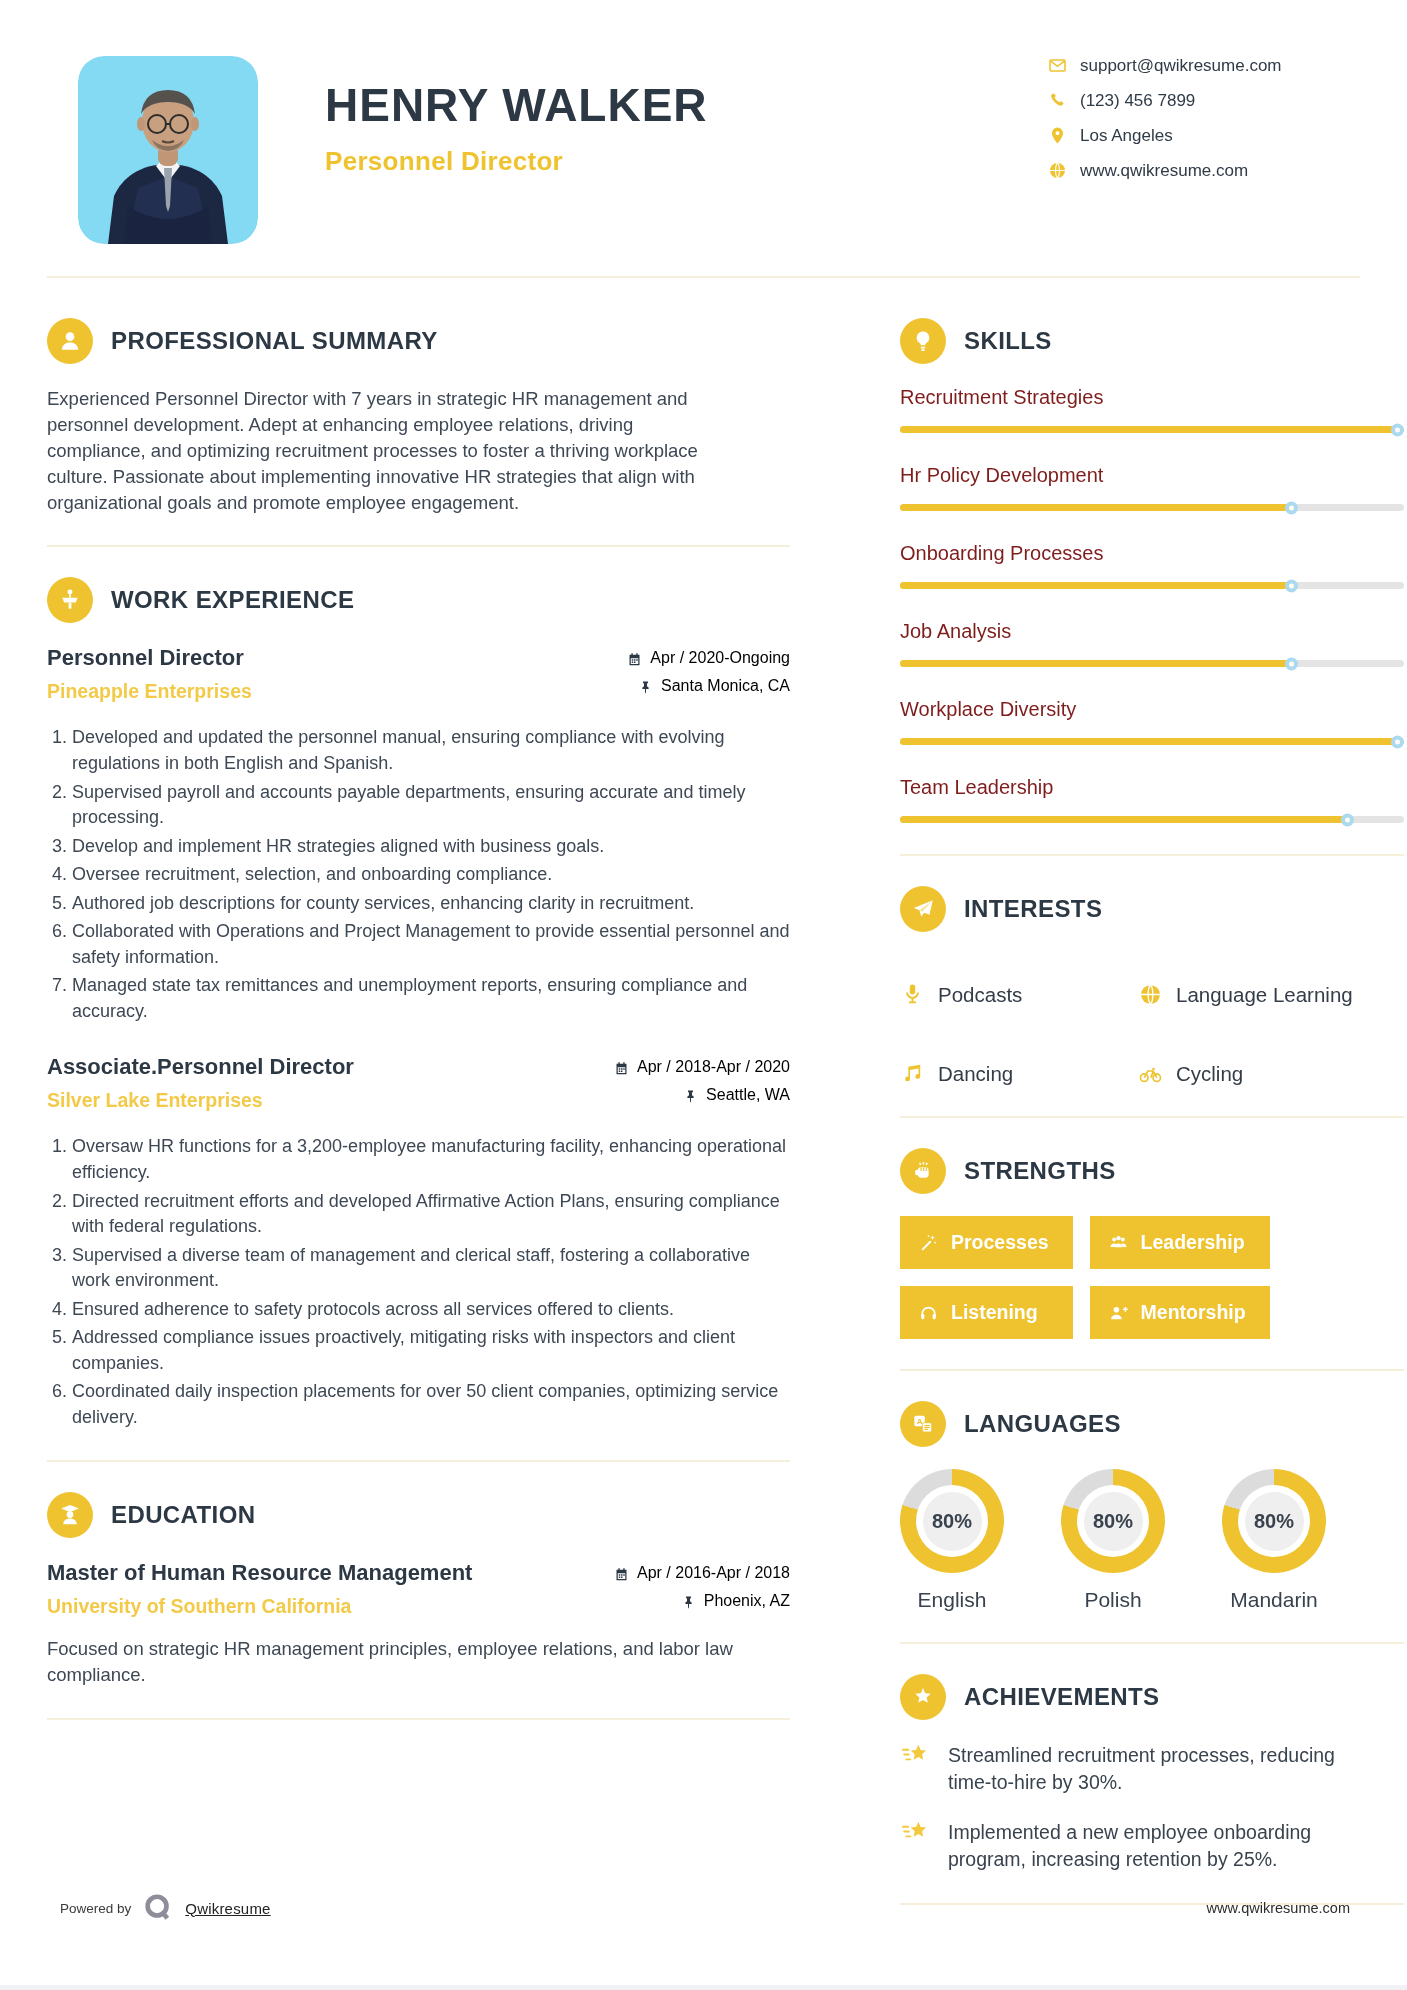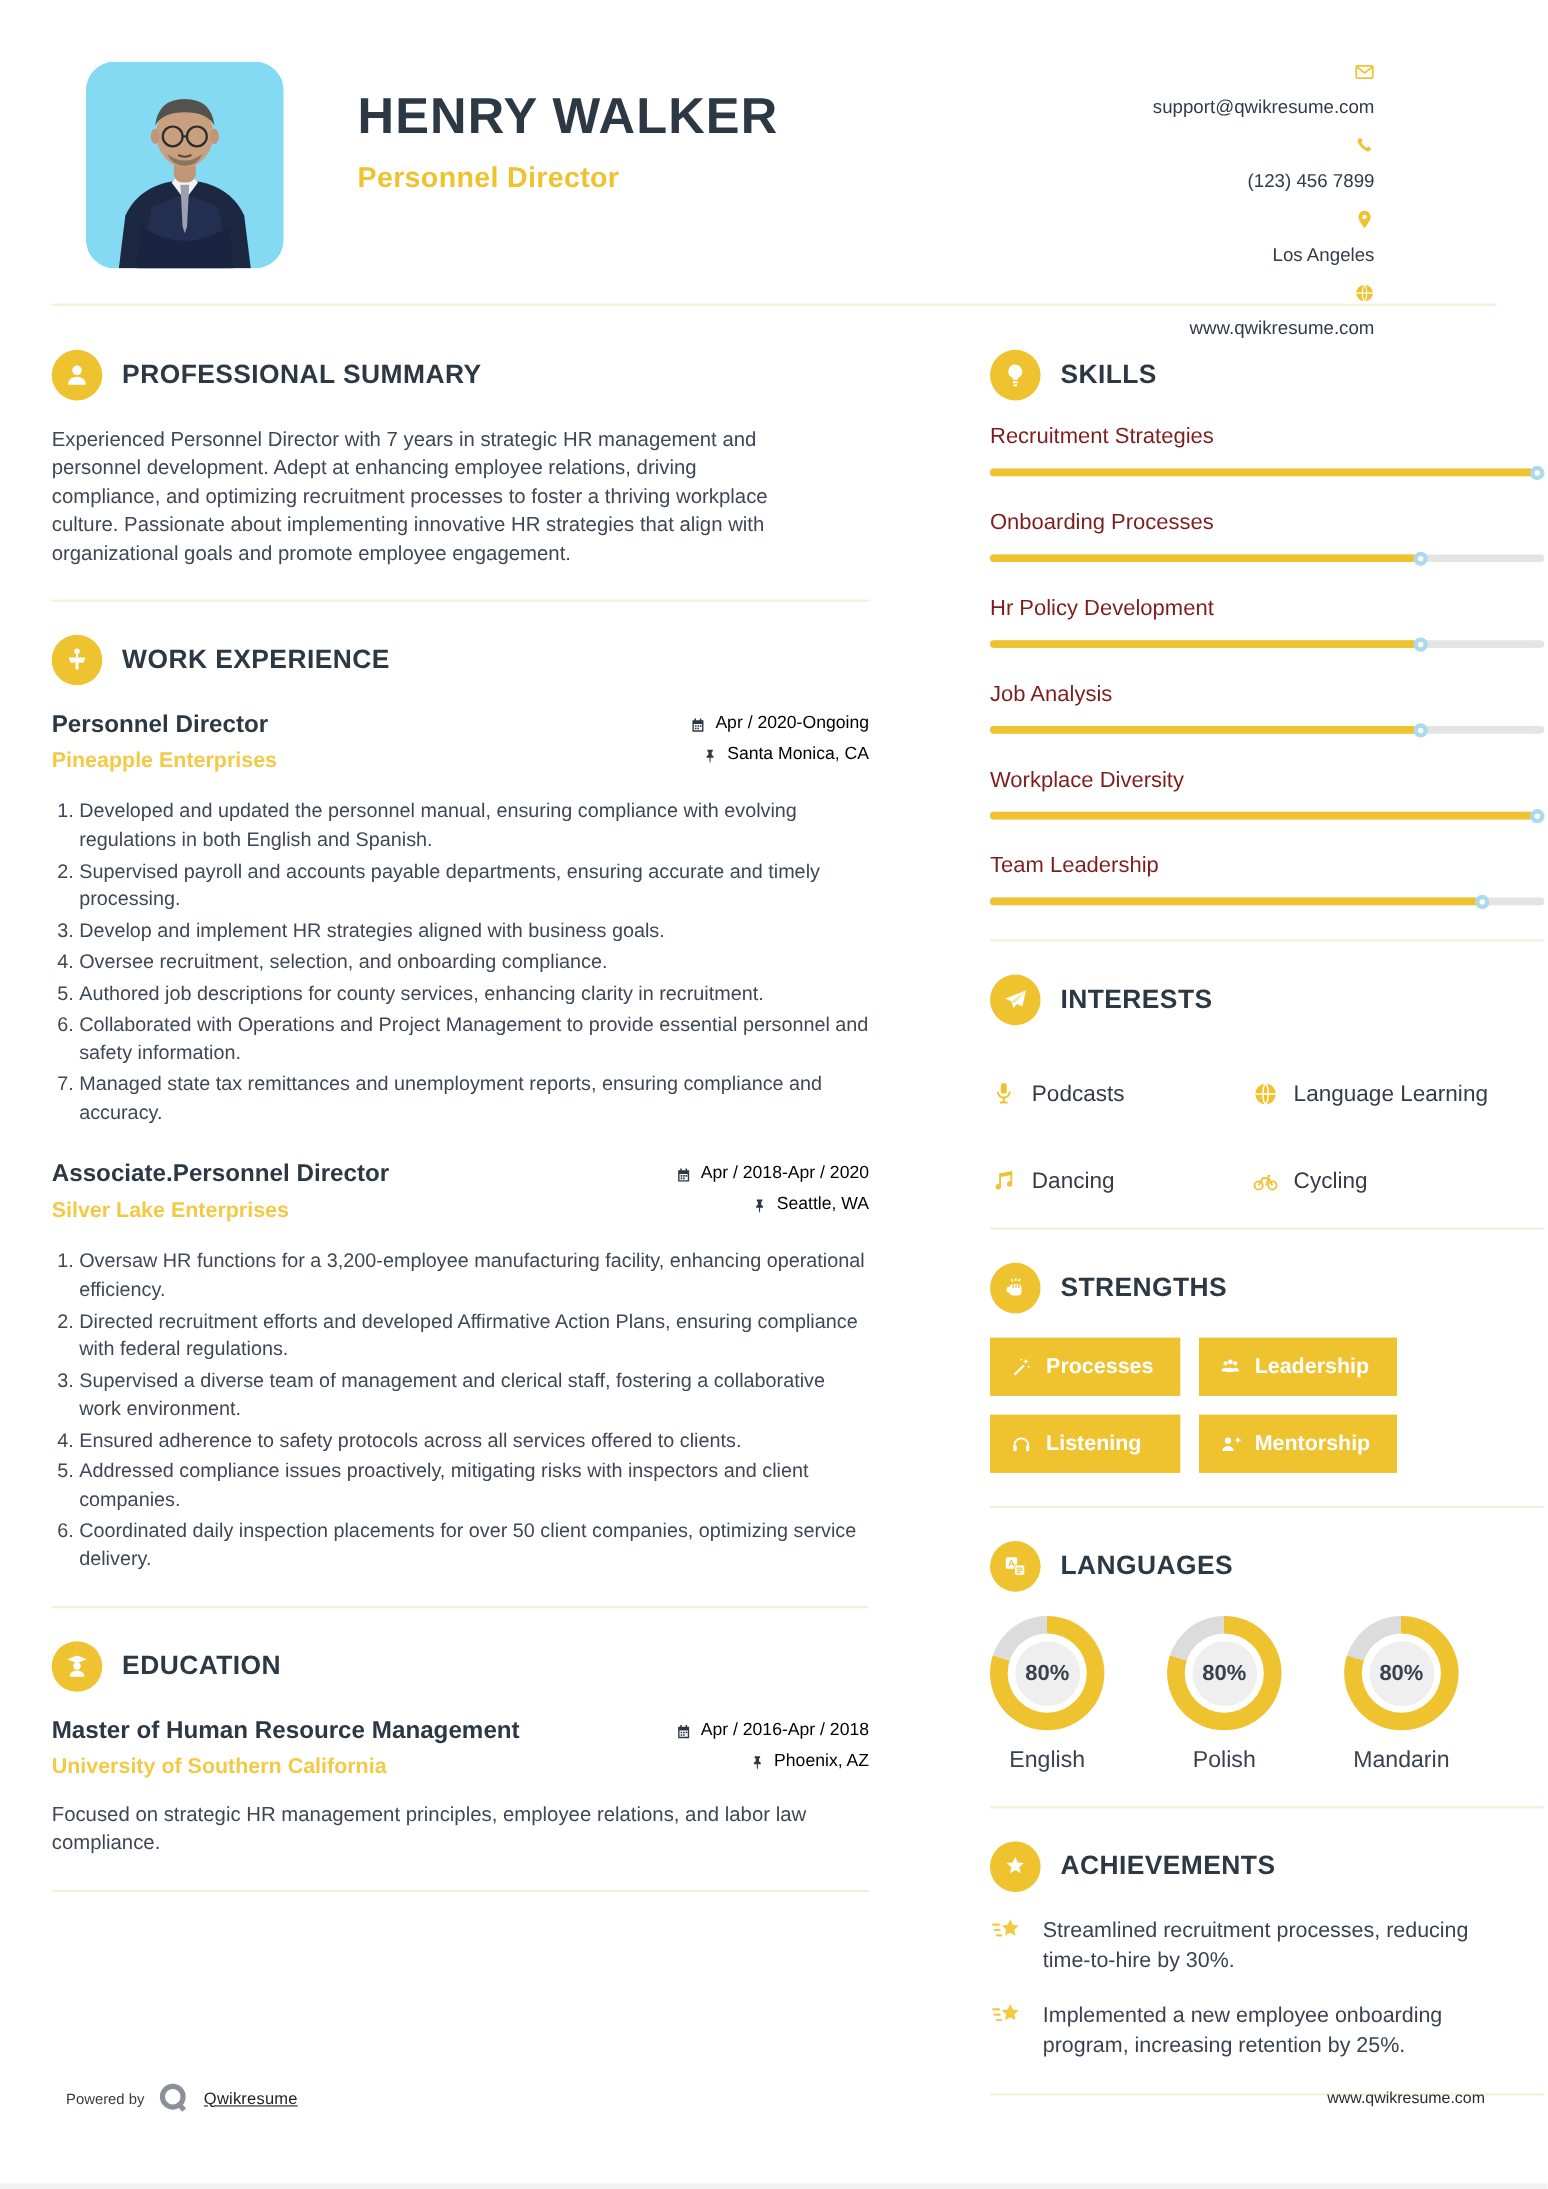--- a/index.html
+++ b/index.html
@@ -20,21 +20,21 @@
     font-family:"Liberation Sans",sans-serif;
     color:var(--body);
     overflow:hidden;
   }
   
   .photo{position:absolute;left:78px;top:56px;width:180px;height:188px;border-radius:26px;overflow:hidden;}
   .names{position:absolute;left:325px;top:82px;}
   .name{font-size:46px;font-weight:800;color:var(--dark);letter-spacing:1px;line-height:1;}
   .role{font-size:26px;color:var(--accent);margin-top:18px;font-weight:600;letter-spacing:.3px;}
   .contact{position:absolute;left:1048px;top:56px;display:flex;flex-direction:column;gap:15px;}
-  .contact-row{display:flex;align-items:flex-end;gap:13px;font-size:17px;color:#303b47;flex-direction:column;}
+  .contact-row{display:flex;align-items:flex-start;gap:13px;font-size:17px;color:#303b47;}
   .contact-row svg{width:19px;height:19px;flex:none;}
   .header-divider{position:absolute;left:47px;top:276px;width:1313px;height:2px;background:var(--divider);}
   
   .left-col{position:absolute;left:47px;top:318px;width:743px;}
   .right-col{position:absolute;left:900px;top:318px;width:504px;}
   .divider{height:2px;background:var(--divider);margin:30px 0;}
   .section-head{display:flex;align-items:center;gap:18px;margin-bottom:22px;}
   .section-icon{width:46px;height:46px;border-radius:50%;background:var(--accent);display:flex;align-items:center;justify-content:center;flex:none;}
   .section-icon svg{width:26px;height:26px;}
   .section-title{font-size:24px;font-weight:800;color:var(--dark);letter-spacing:.4px;}
@@ -299,29 +299,29 @@
 
     <div class="skill">
       <div class="skill-label">Recruitment Strategies</div>
       <div class="skill-track">
         <div class="skill-fill" style="width: 98%;">
           <span class="skill-handle"></span>
         </div>
       </div>
     </div>
     <div class="skill">
-      <div class="skill-label">Onboarding Processes</div>
+      <div class="skill-label">Hr Policy Development</div>
       <div class="skill-track">
         <div class="skill-fill" style="width: 77%;">
           <span class="skill-handle"></span>
         </div>
       </div>
     </div>
     <div class="skill">
-      <div class="skill-label">Hr Policy Development</div>
+      <div class="skill-label">Onboarding Processes</div>
       <div class="skill-track">
         <div class="skill-fill" style="width: 77%;">
           <span class="skill-handle"></span>
         </div>
       </div>
     </div>
     <div class="skill">
       <div class="skill-label">Job Analysis</div>
       <div class="skill-track">
         <div class="skill-fill" style="width: 77%;">

